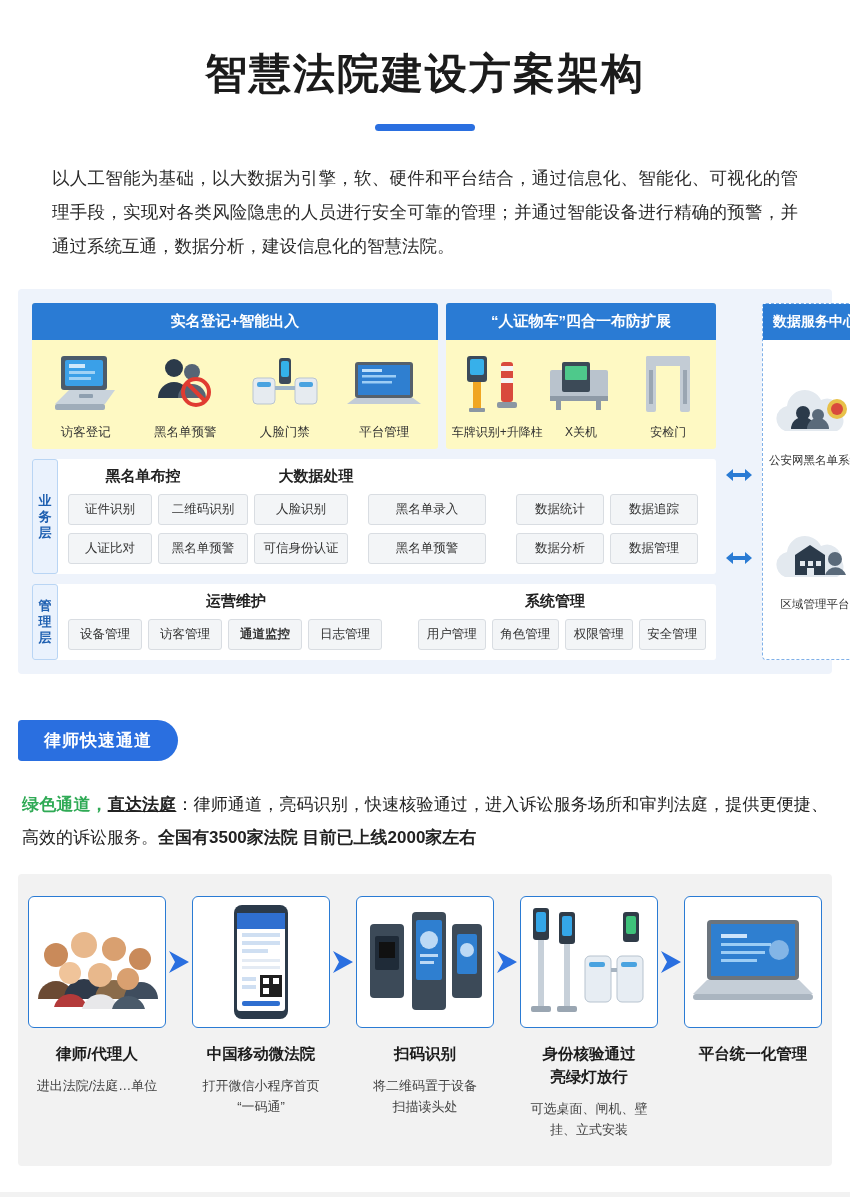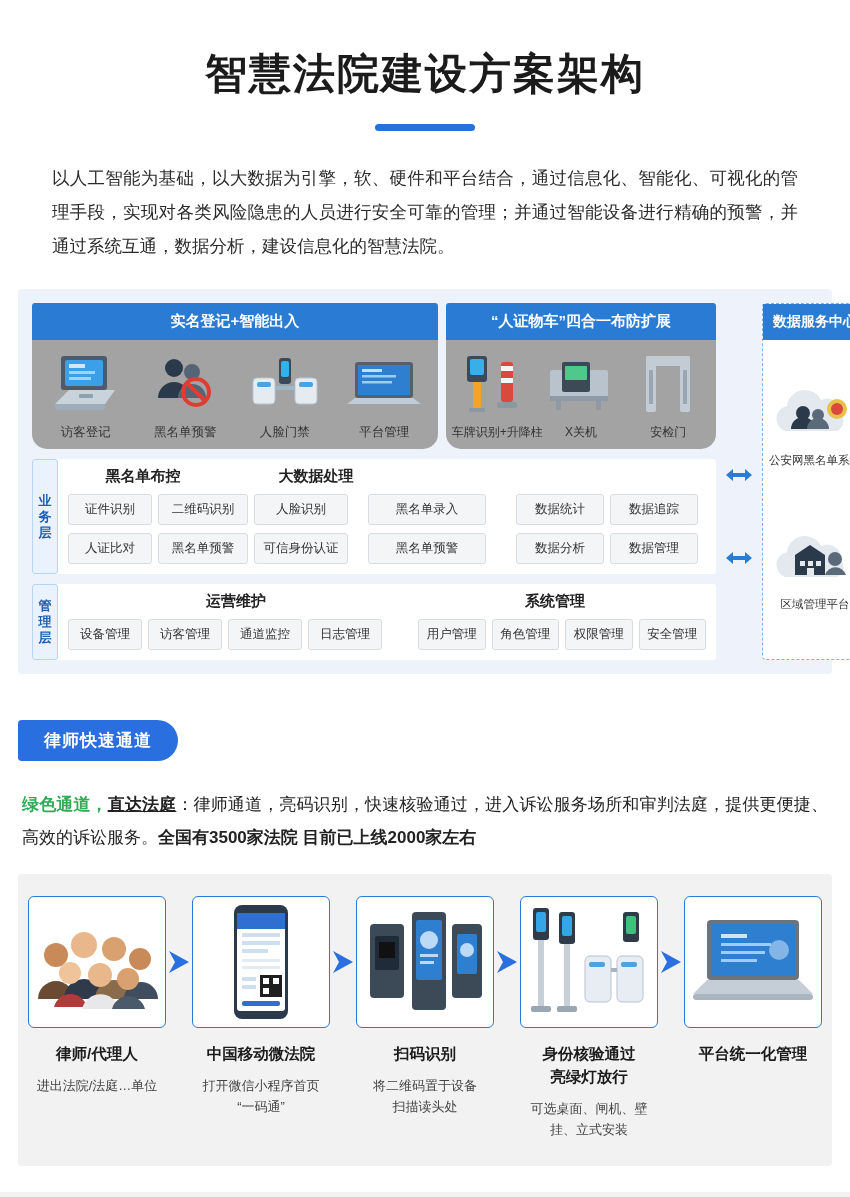--- a/index.html
+++ b/index.html
@@ -40,22 +40,22 @@
     border-radius: 4px;
     padding: 14px;
     display:flex;
     gap: 10px;
   }
   .arch-left { width: 684px; }
   .arch-right { width: 120px; }
 
   .top-row { display:flex; gap: 8px; }
   .panel {
-    background:#a3a3a3;
-    border-radius: 15px;
+    background:#fef9c3;
+    border-radius: 3px;
   }
   .panel-head {
     background:#2a7bd4;
     color:#fff;
     font-size: 15px;
     font-weight:bold;
     text-align:center;
     padding: 9px 0;
     border-radius: 3px 3px 0 0;
   }
@@ -363,21 +363,21 @@
         <div class="layer-content">
           <div class="group-titles" style="margin-bottom:8px;">
             <div class="group-title" style="width:336px;">运营维护</div>
             <div class="group-title" style="width:302px;">系统管理</div>
           </div>
           <div class="chips">
             <div class="chip-group" style="width:336px;">
               <div class="chip-row">
                 <div class="chip" style="width:74px;">设备管理</div>
                 <div class="chip" style="width:74px;">访客管理</div>
-                <div class="chip" style="width:74px;">通道监控</div>
+                <div class="chip" style="width:74px;font-weight:bold;">通道监控</div>
                 <div class="chip" style="width:74px;">日志管理</div>
               </div>
             </div>
             <div class="chip-group" style="width:302px;padding-left:14px;">
               <div class="chip-row">
                 <div class="chip" style="width:68px;">用户管理</div>
                 <div class="chip" style="width:68px;">角色管理</div>
                 <div class="chip" style="width:68px;">权限管理</div>
                 <div class="chip" style="width:68px;">安全管理</div>
               </div>

